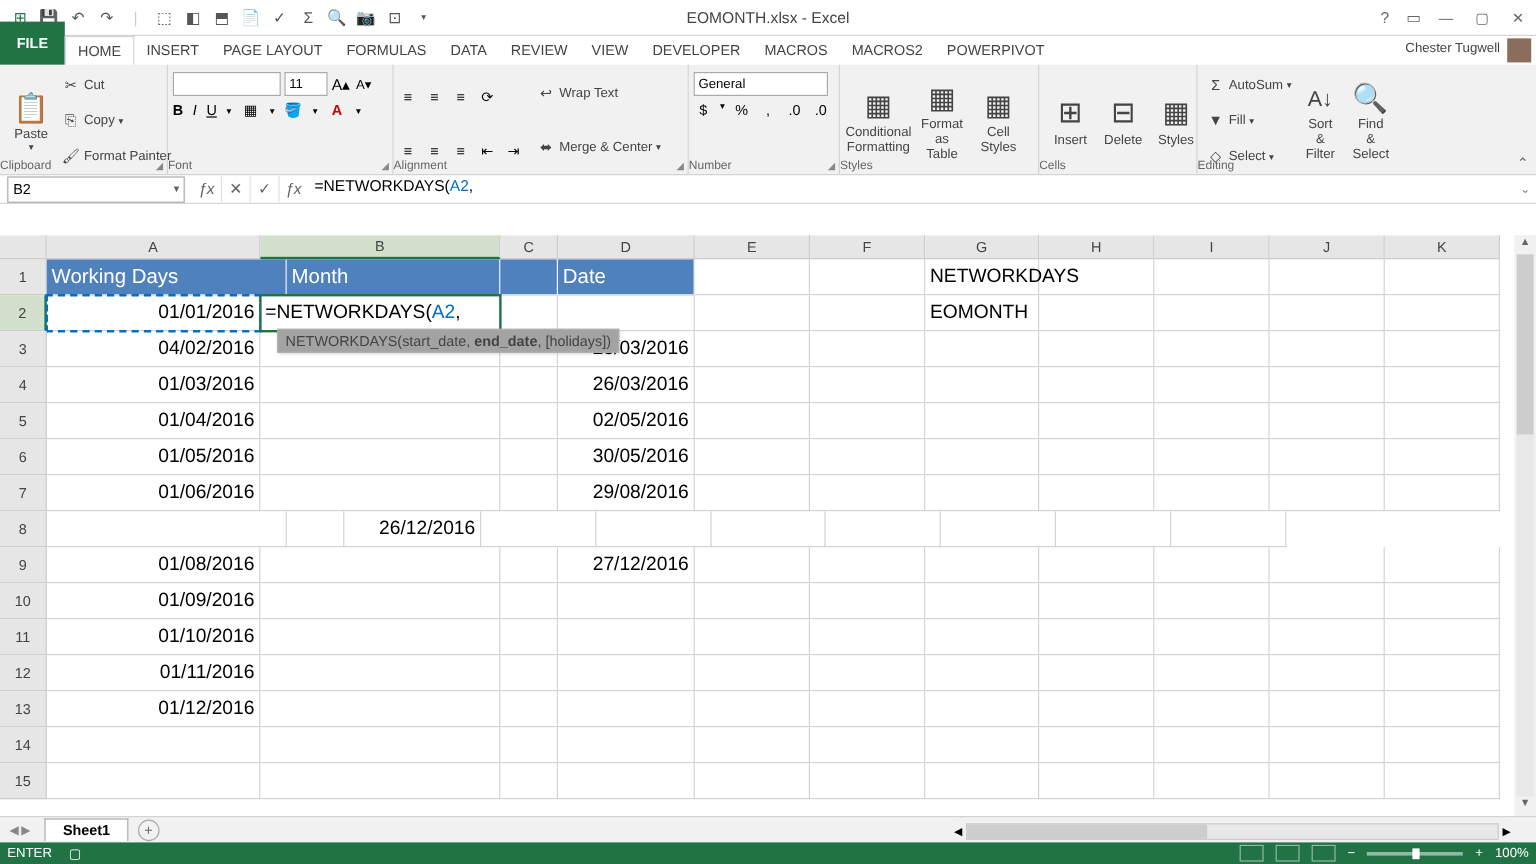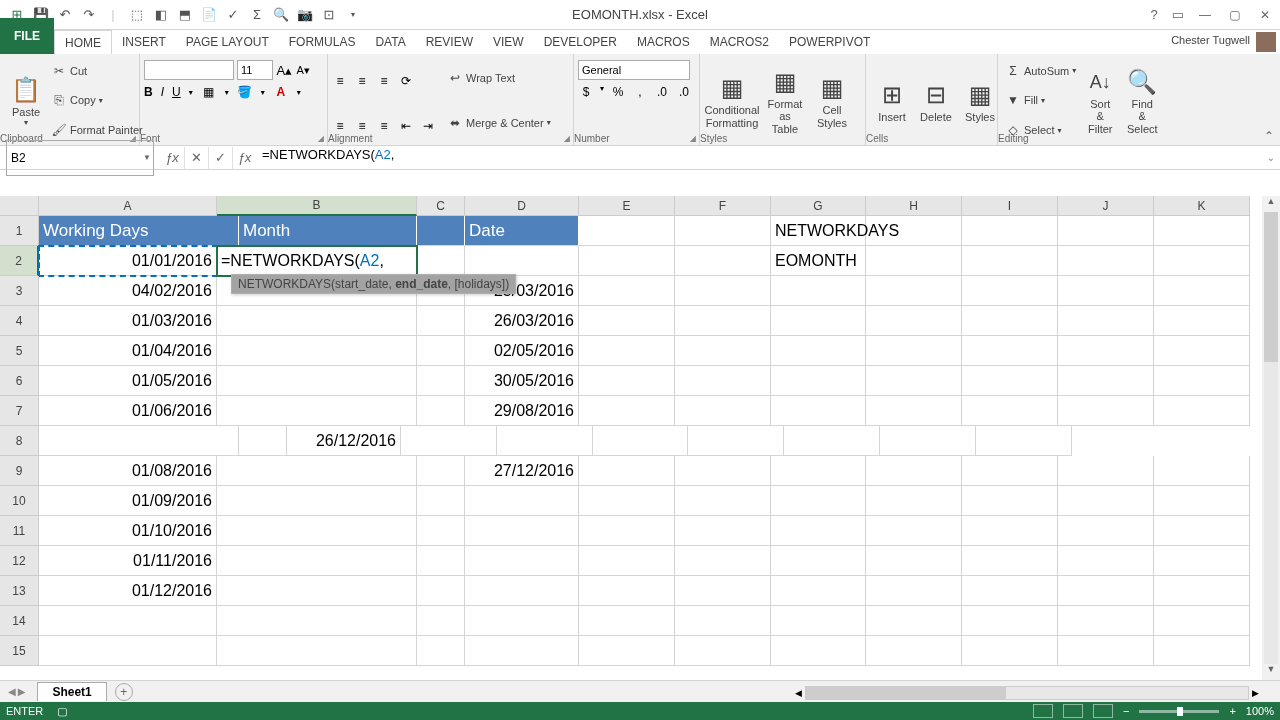--- a/index.html
+++ b/index.html
@@ -33,21 +33,21 @@
 .rg-btn-icon { width: 16px; height: 16px; display: flex; align-items: center; justify-content: center; font-size: 12px; }
 .rg-big-btn { display: flex; flex-direction: column; align-items: center; padding: 2px 6px; font-size: 11px; color: #444; justify-content: center; }
 .rg-big-icon { width: 32px; height: 32px; display: flex; align-items: center; justify-content: center; font-size: 24px; }
 .font-name { width: 90px; height: 20px; border: 1px solid #ababab; background: #fff; font-size: 11px; padding: 0 3px; }
 .font-size { width: 36px; height: 20px; border: 1px solid #ababab; background: #fff; font-size: 11px; padding: 0 3px; }
 .num-format { width: 112px; height: 20px; border: 1px solid #ababab; background: #fff; font-size: 11px; padding: 0 3px; }
 .ribbon-collapse { position: absolute; right: 6px; bottom: 2px; font-size: 12px; color: #666; }
 
 
 .formula-bar { height: 24px; display: flex; align-items: center; border-bottom: 1px solid #d4d4d4; background: #fff; }
-.name-box { width: 148px; height: 36px; border: 1px solid #ababab; margin: 0 6px; font-size: 12px; padding: 0 4px; display: flex; align-items: center; position: relative; }
+.name-box { width: 148px; height: 22px; border: 1px solid #ababab; margin: 0 6px; font-size: 12px; padding: 0 4px; display: flex; align-items: center; position: relative; }
 .name-box-dd { position: absolute; right: 2px; font-size: 8px; color: #666; }
 .fb-btn { width: 24px; height: 22px; display: flex; align-items: center; justify-content: center; color: #666; font-size: 13px; border-left: 1px solid #e0e0e0; }
 .fb-input { flex: 1; height: 22px; border: none; padding: 0 6px; font-size: 13px; }
 .fb-input .fn { color: #000; }
 .fb-input .ref { color: #0070c0; }
 .fb-expand { width: 18px; text-align: center; color: #888; font-size: 10px; }
 
 
 .grid-area { position: absolute; top: 196px; left: 0; right: 0; bottom: 40px; background: #fff; overflow: hidden; }
 .col-headers { display: flex; height: 20px; position: sticky; top: 0; }

